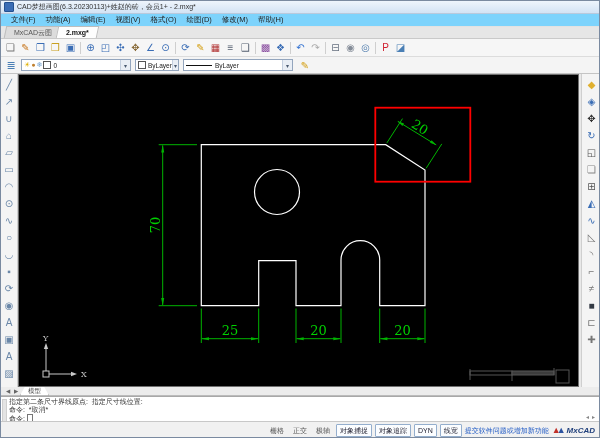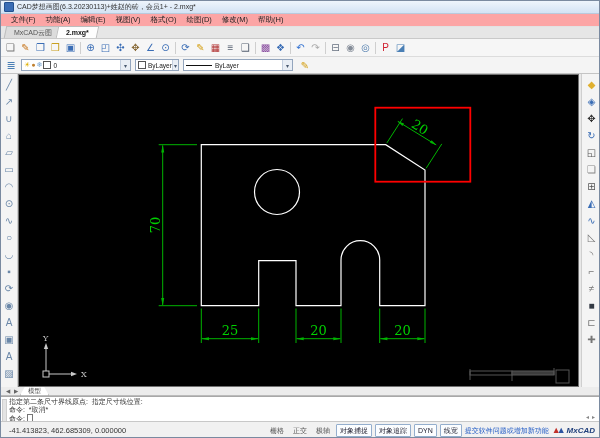--- a/index.html
+++ b/index.html
@@ -5,21 +5,21 @@
   html,body{margin:0;padding:0;background:#888;}
   .window{position:relative;width:600px;height:438px;background:#f0f0f0;overflow:hidden;
     font-family:"Liberation Sans","DejaVu Sans",sans-serif;border:1px solid #7a8aa0;box-sizing:border-box;}
   
   .titlebar{position:absolute;left:0;top:0;width:100%;height:13px;
     background:linear-gradient(#eef5fc,#d3e3f4);display:flex;align-items:center;gap:3px;
     padding-left:3px;box-sizing:border-box;border-bottom:1px solid #b9c9dc;}
   .appicon{width:8px;height:8px;background:#3a6db5;border:1px solid #23518f;border-radius:1px;flex:0 0 auto;}
   .title-text{font-size:7px;color:#333;white-space:nowrap;}
   
-  .menubar{position:absolute;left:0;top:13px;width:100%;height:13px;background:#fca5a5;
+  .menubar{position:absolute;left:0;top:13px;width:100%;height:13px;background:#7dd3fc;
     display:flex;align-items:flex-start;padding-left:5px;box-sizing:border-box;border-bottom:1px solid #e2e2e2;}
   .menu-item{font-size:7.5px;color:#222;padding:0 5px;line-height:12px;}
   
   .tabbar{position:absolute;left:0;top:26px;width:100%;height:12px;background:#e6e6e6;
     display:flex;align-items:flex-end;padding-left:4px;box-sizing:border-box;border-bottom:1px solid #c9c9c9;}
   .tab{font-size:7px;color:#555;padding:0 8px;height:11px;line-height:11px;background:#dcdcdc;
     border:1px solid #bdbdbd;border-bottom:none;transform:skewX(-12deg);margin-right:-4px;}
   .tab>span{display:inline-block;transform:skewX(12deg);}
   .tab.active{background:#fdfdfd;color:#111;font-weight:bold;z-index:2;}
   
@@ -291,21 +291,20 @@
         <div class="cmd-line">命令:  *取消*</div>
         <div class="cmd-line">命令:<span class="cursor"></span></div>
       </div>
     <div class="cmd-scroll">
       <span>◂</span>
       <span>▸</span>
     </div>
   </div>
 
   <div class="statusbar">
-    <span class="coords">-41.413823,  462.685309,  0.000000</span>
     <span class="status-right">
       <span style="display:flex;gap:3px;align-items:center;">
           <span class="toggle">栅格</span>
           <span class="toggle">正交</span>
           <span class="toggle">极轴</span>
           <span class="toggle pressed">对象捕捉</span>
           <span class="toggle pressed">对象追踪</span>
           <span class="toggle pressed">DYN</span>
           <span class="toggle pressed">线宽</span>
         </span>

